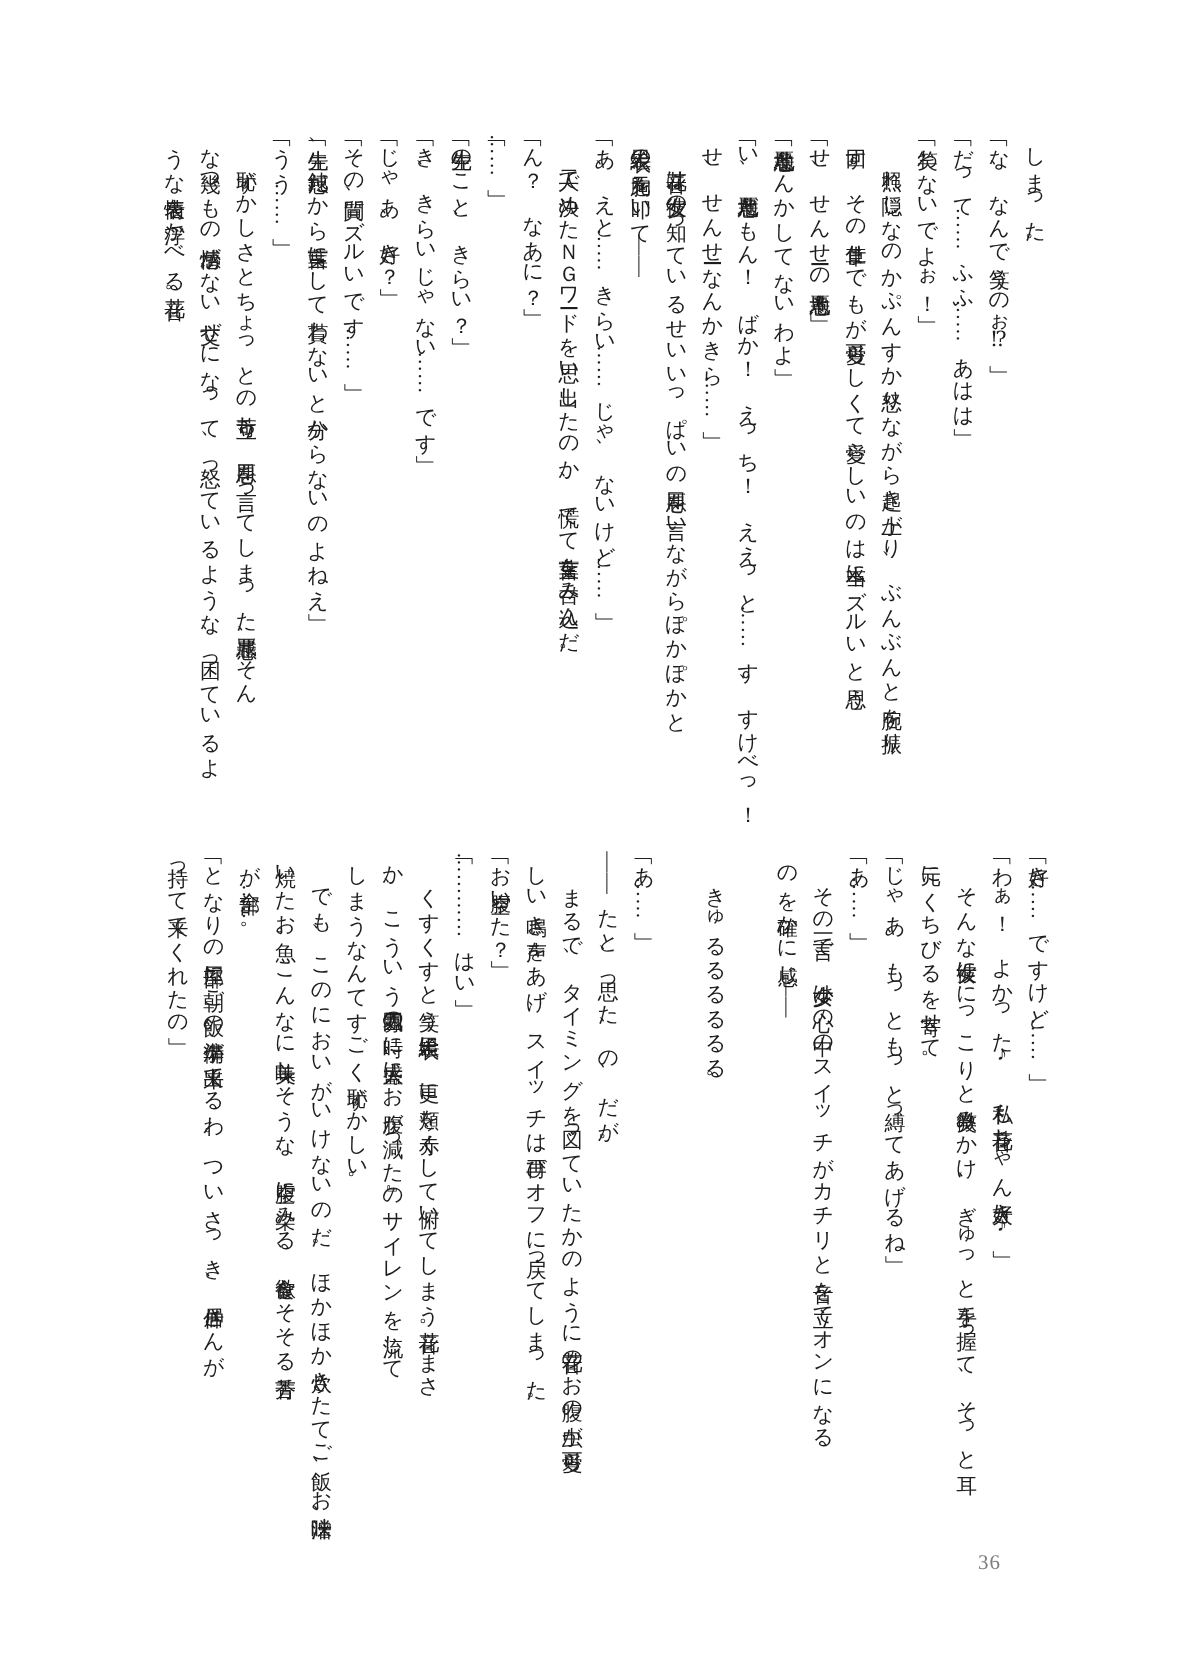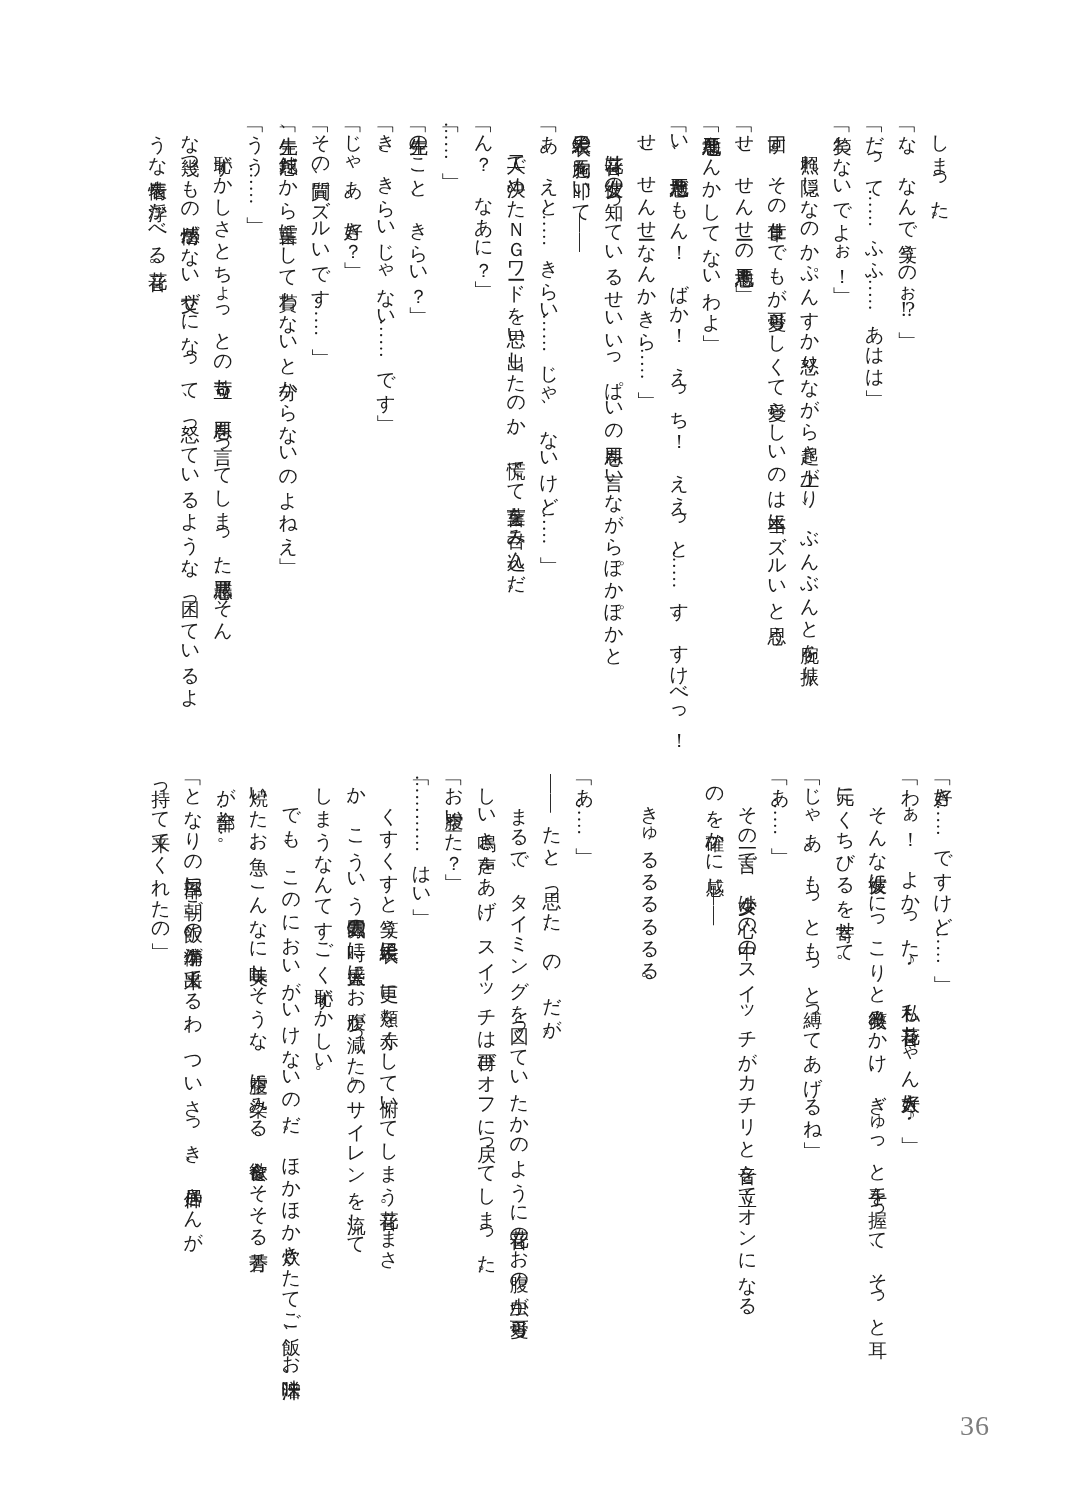--- a/index.html
+++ b/index.html
@@ -21,22 +21,22 @@
   .block-top{ top:121px; right:124px; height:627px; }
   .block-bottom{ top:774px; right:121px; height:633px; }
   .line{
     width:32.6px;
     line-height:32.6px;
     white-space:nowrap;
     height:100%;
   }
   .page-number{
     position:absolute;
-    left:960px; top:1410px;
-    font-size:28px;
+    left:889px; top:1410px;
+    font-size:19px;
     color:#7d7d7d;
     letter-spacing:1px;
   }
 </style>
 </head>
 <body>
 
 <div class="page">
   <div class="text-block block-top">
       <div class="line">しまった。</div>

